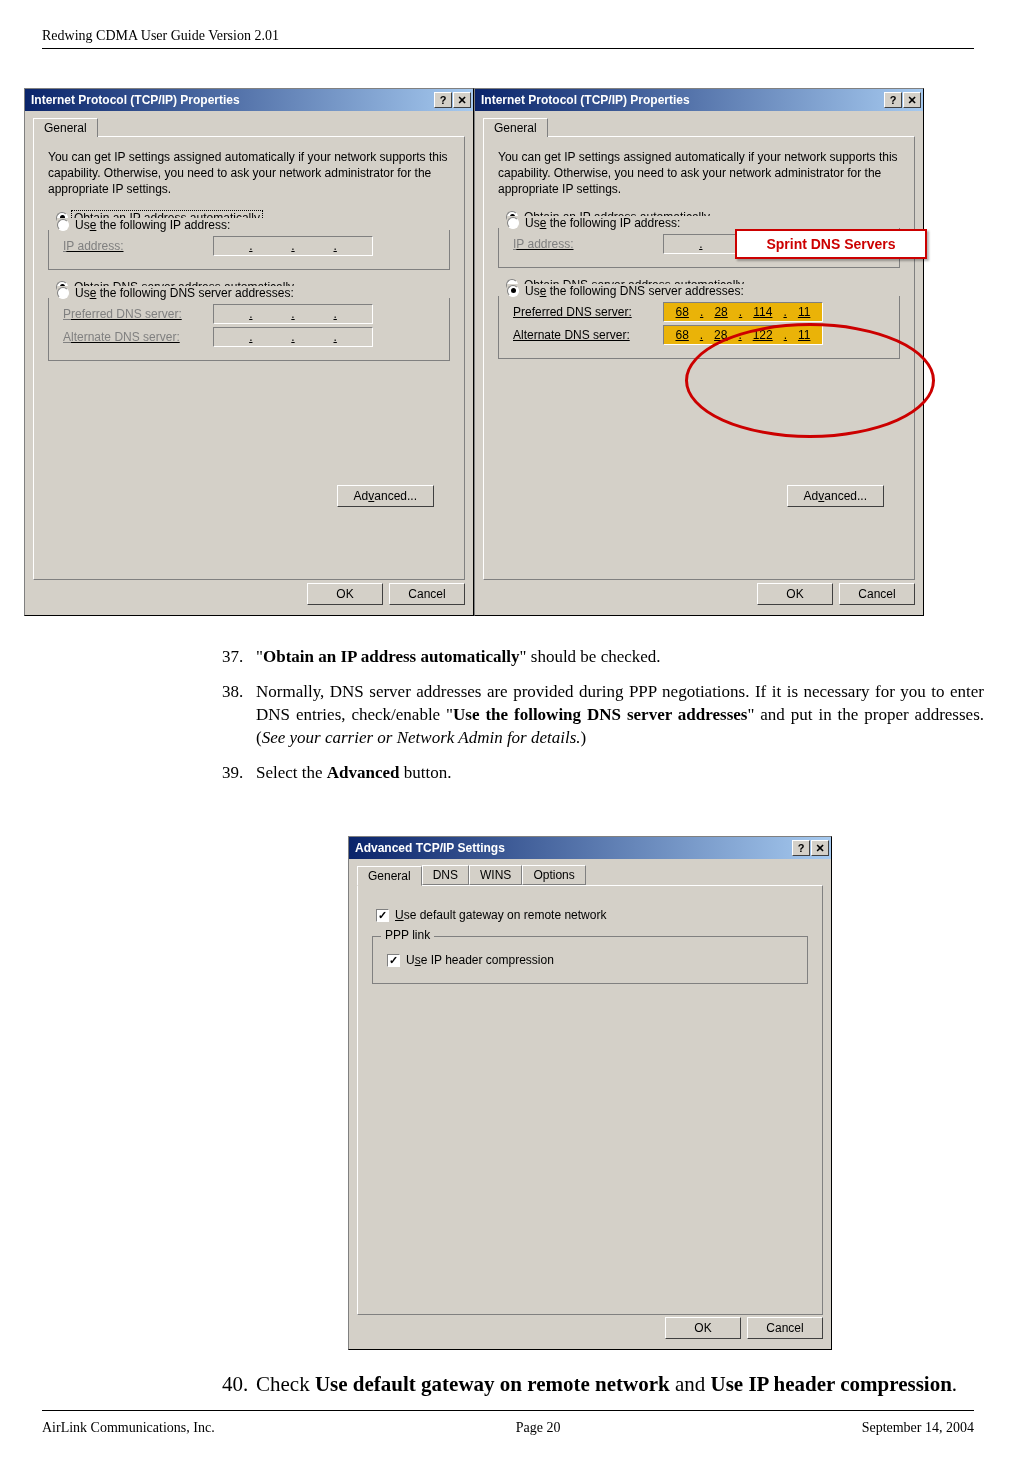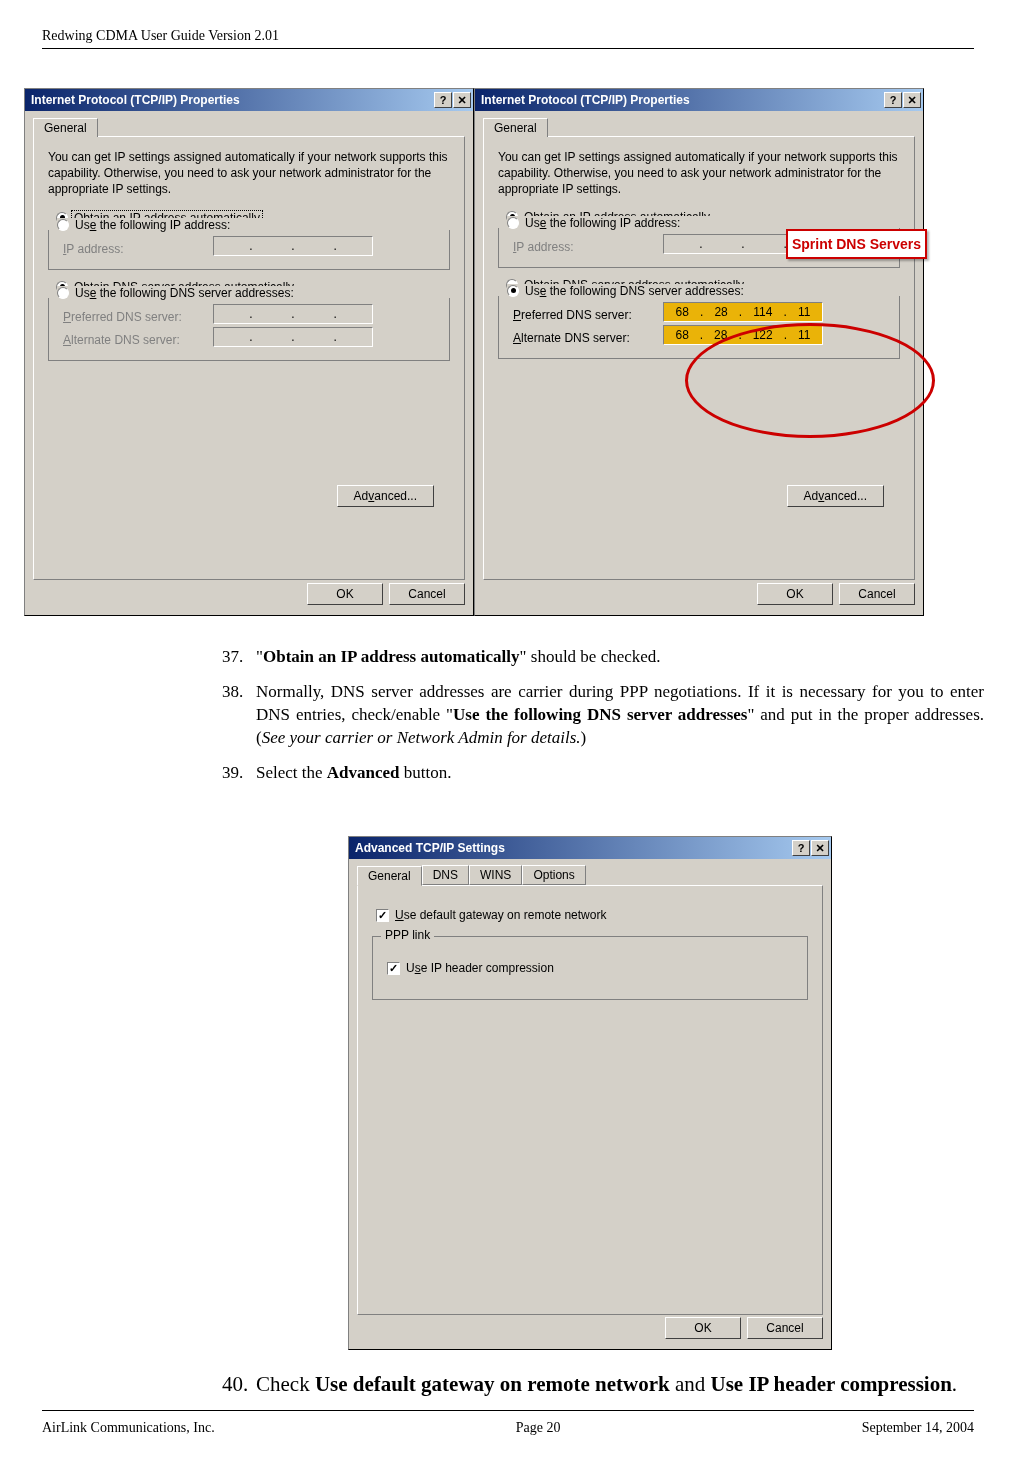--- a/index.html
+++ b/index.html
@@ -149,23 +149,24 @@
     .fieldset-line {
       border: 1px solid #808080;
       border-left-color: #808080;
       border-top: none;
       padding: 10px 10px 10px 14px;
       margin: 0 0 10px 0;
       position: relative;
     }
     .ip-row {
       display: flex;
-      align-items: flex-end;
+      align-items: center;
       margin: 3px 0;
       font-size: 12px;
+      text-decoration: underline;
     }
     .ip-label { width: 150px; }
     .ip-label.disabled { color: #808080; }
     .ip-box {
       width: 160px;
       height: 20px;
       background: #eab308;
       border: 1px solid #808080;
       border-right-color: #fff;
       border-bottom-color: #fff;
@@ -197,21 +198,21 @@
       position: absolute;
       right: 8px;
       bottom: 10px;
       display: flex;
       gap: 6px;
     }
     .callout-box {
       position: absolute;
       top: 140px;
       right: -4px;
-      width: 141px;
+      width: 192px;
       height: 30px;
       background: #fff;
       border: 2px solid #c00;
       display: flex;
       align-items: center;
       justify-content: center;
       color: #c00;
       font-weight: bold;
       font-family: Arial, sans-serif;
       font-size: 14px;
@@ -300,21 +301,21 @@
       margin-right: 6px;
       display: flex;
       align-items: center;
       justify-content: center;
       font-size: 11px;
       font-weight: bold;
       flex-shrink: 0;
     }
     .ppp-fieldset {
       border: 1px solid #808080;
-      padding: 16px 10px;
+      padding: 8px 10px;
       margin-top: 14px;
       position: relative;
     }
     .ppp-legend {
       position: absolute;
       top: -9px;
       left: 8px;
       background: #d4d0c8;
       padding: 0 4px;
       font-size: 12px;
@@ -508,21 +509,21 @@
 <div class="body-text">
   <div class="list-item">
     <span class="list-num">37.</span>
     <span class="list-body">
       <span>"</span><span class="bold">Obtain an IP address automatically</span><span>" should be checked.</span>
     </span>
   </div>
   <div class="list-item">
     <span class="list-num">38.</span>
     <span class="list-body">
-      <span>Normally, DNS server addresses are carrier during PPP negotiations. If it is necessary for you to enter DNS entries, check/enable "</span><span class="bold">Use the following DNS server addresses</span><span>" and put in the proper addresses. (</span><span class="italic">See your carrier or Network Admin for details.</span><span>)</span>
+      <span>Normally, DNS server addresses are provided during PPP negotiations. If it is necessary for you to enter DNS entries, check/enable "</span><span class="bold">Use the following DNS server addresses</span><span>" and put in the proper addresses. (</span><span class="italic">See your carrier or Network Admin for details.</span><span>)</span>
     </span>
   </div>
   <div class="list-item">
     <span class="list-num">39.</span>
     <span class="list-body">
       <span>Select the </span><span class="bold">Advanced</span><span> button.</span>
     </span>
   </div>
 </div>
 

